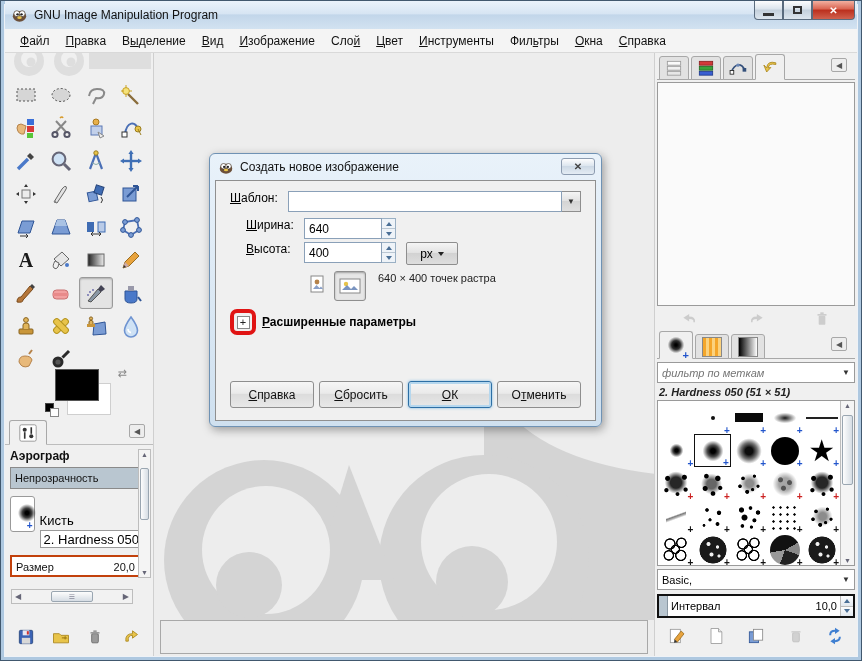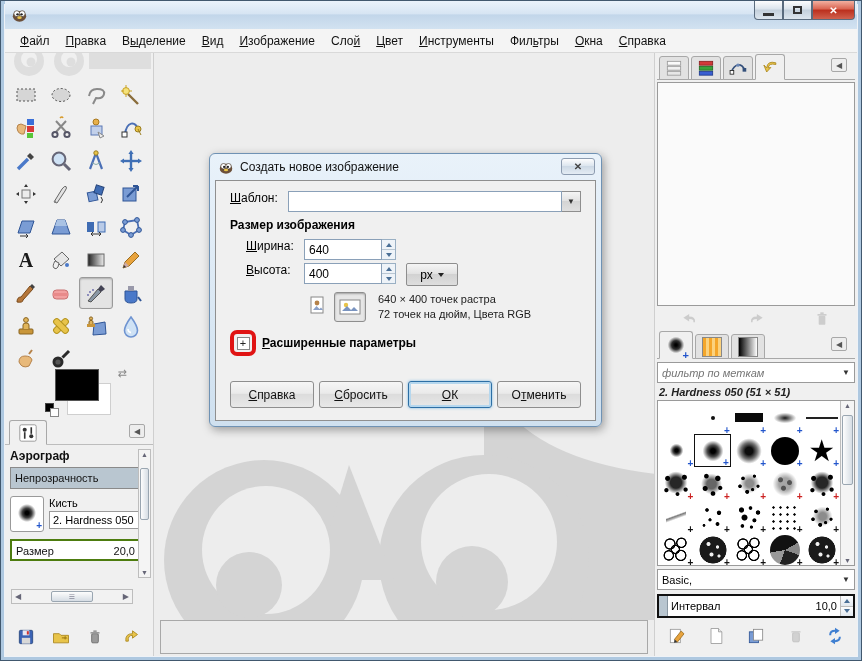--- a/index.html
+++ b/index.html
@@ -58,30 +58,30 @@
     display:flex;align-items:center;justify-content:center;}
   .collapse-btn{position:absolute;right:8px;top:5px;width:16px;height:14px;border:1px solid #a8a8a8;
     border-radius:2px;background:#ededed;font-size:8px;color:#555;display:flex;align-items:center;justify-content:center;}
   .to-panel{position:absolute;left:3px;top:28px;width:132px;bottom:76px;overflow:hidden;}
   .to-title{font-size:12px;font-weight:bold;color:#111;margin:2px 2px 4px 2px;}
   .mode-row{display:flex;align-items:center;gap:3px;margin:0 0 6px 2px;font-size:11px;}
   .mode-select{flex:1;height:20px;background:#fff;border:1px solid #9a9a9a;font-size:11px;
     display:flex;align-items:center;padding-left:4px;position:relative;}
   .gslider{position:relative;height:22px;background:#fff;border:1px solid #8a8a8a;margin:0 0 7px 2px;
     font-size:11px;overflow:hidden;}
-  .gslider.focused{border:2px solid #4d7c0f;}
+  .gslider.focused{border:2px solid #c2410c;}
   .gslider .fill{position:absolute;left:0;top:0;bottom:0;background:#b9c6d0;}
   .gslider .lab{position:absolute;left:4px;top:4px;color:#111;white-space:nowrap;}
   .gslider .val{position:absolute;right:3px;top:4px;color:#111;white-space:nowrap;}
   .brush-row{display:flex;gap:5px;margin:0 0 7px 2px;align-items:stretch;}
   .brush-btn{width:34px;height:36px;background:#fff;border:1px solid #9a9a9a;border-radius:3px;position:relative;}
   .brush-btn .blob{position:absolute;left:4px;top:4px;width:24px;height:24px;
     background:radial-gradient(circle closest-side,#000 15%,rgba(0,0,0,.75) 40%,rgba(0,0,0,0) 75%);}
   .brush-btn .plus{position:absolute;right:1px;bottom:0;font-size:10px;color:#2255cc;font-weight:bold;}
-  .brush-meta{flex:1;font-size:11px;}
+  .brush-meta{flex:1;font-size:13px;margin-top:16px;}
   .brush-meta .l1{margin:1px 0 2px 0;}
   .brush-meta .l2{background:#fff;border:1px solid #9a9a9a;height:18px;display:flex;align-items:center;padding-left:3px;white-space:nowrap;overflow:hidden;}
   .to-vscroll{position:absolute;right:2px;top:30px;bottom:78px;width:13px;border:1px solid #bdbdbd;background:#f4f4f4;}
   .to-vscroll .thumb{position:absolute;left:1px;right:1px;top:18px;height:52px;background:linear-gradient(90deg,#fdfdfd,#d6dde4);border:1px solid #9aa6b1;border-radius:2px;}
   .to-vscroll .ar{position:absolute;left:0;right:0;text-align:center;font-size:7px;color:#667;}
   .to-hscroll{position:absolute;left:6px;right:20px;bottom:52px;height:15px;border:1px solid #bdbdbd;background:#f2f2f2;display:flex;align-items:center;}
   .to-hscroll .har{font-size:8px;color:#667;padding:0 3px;}
   .to-hscroll .htrack{flex:1;position:relative;height:100%;}
   .to-hscroll .hthumb{position:absolute;left:28%;width:44%;top:1px;bottom:1px;background:linear-gradient(#fdfdfd,#d6dde4);border:1px solid #9aa6b1;border-radius:2px;display:flex;align-items:center;justify-content:center;font-size:7px;color:#889;}
   .to-actions{position:absolute;left:4px;right:6px;bottom:6px;height:26px;display:flex;justify-content:space-around;align-items:center;}
@@ -182,20 +182,21 @@
 
   <div class="titlebar">
     <svg width="17" height="16" viewBox="0 0 24 24">
         <ellipse cx="12" cy="14" rx="10" ry="8" fill="#6b4f3a"></ellipse>
         <circle cx="8" cy="10" r="4.4" fill="#fff" stroke="#3a2a1a"></circle>
         <circle cx="16" cy="10" r="4.4" fill="#fff" stroke="#3a2a1a"></circle>
         <circle cx="9" cy="11" r="1.8" fill="#222"></circle>
         <circle cx="15" cy="11" r="1.8" fill="#222"></circle>
         <ellipse cx="12" cy="16" rx="3.4" ry="2" fill="#e8c44a"></ellipse>
       </svg>
+    <span class="apptitle">GNU Image Manipulation Program</span>
     <div class="winbtns">
       <div class="winbtn">
           <span class="mingl"></span>
         </div>
       <div class="winbtn">
           <span class="maxgl"></span>
         </div>
       <div class="winbtn close">
           <span>✕</span>
         </div>
@@ -820,21 +821,20 @@
         </div>
     </div>
     <div class="dlg-body">
       <div class="dlg-row">
         <span class="dlg-label"><u>Ш</u>аблон:</span>
         <div class="combo-field"></div>
         <div class="combo-btn">
             <span>▼</span>
           </div>
       </div>
-      <div class="size-header">Размер изображения</div>
       <div class="dlg-row" style="margin-left:16px;margin-bottom:3px;">
         <span class="dlg-label"><u>Ш</u>ирина:</span>
         <div class="num-input">640</div>
         <div class="spin2">
             <div>
               <span class="tri-up"></span>
             </div>
             <div>
               <span class="tri-dn"></span>
             </div>
@@ -866,21 +866,20 @@
         </div>
         <div class="orient-btn pressed">
           <svg width="22" height="16" viewBox="0 0 22 16">
               <rect x="1" y="1" width="20" height="14" fill="#fff" stroke="#888"></rect>
               <circle cx="7" cy="6" r="2.2" fill="#e8c44a"></circle>
               <path d="M3 12 l5-5 4 4 3-3 4 4 Z" fill="#7a94c0"></path>
             </svg>
         </div>
         <div class="dlg-info">
           <div>640 × 400 точек растра</div>
-          <div>72 точек на дюйм, Цвета RGB</div>
         </div>
       </div>
       <div class="expander-row">
         <div class="expander-ring">
           <div class="expander-box">+</div>
         </div>
         <span class="expander-label"><u>Р</u>асширенные параметры</span>
       </div>
       <div class="dlg-buttons">
         <button class="btn7"><u>С</u>правка</button>

